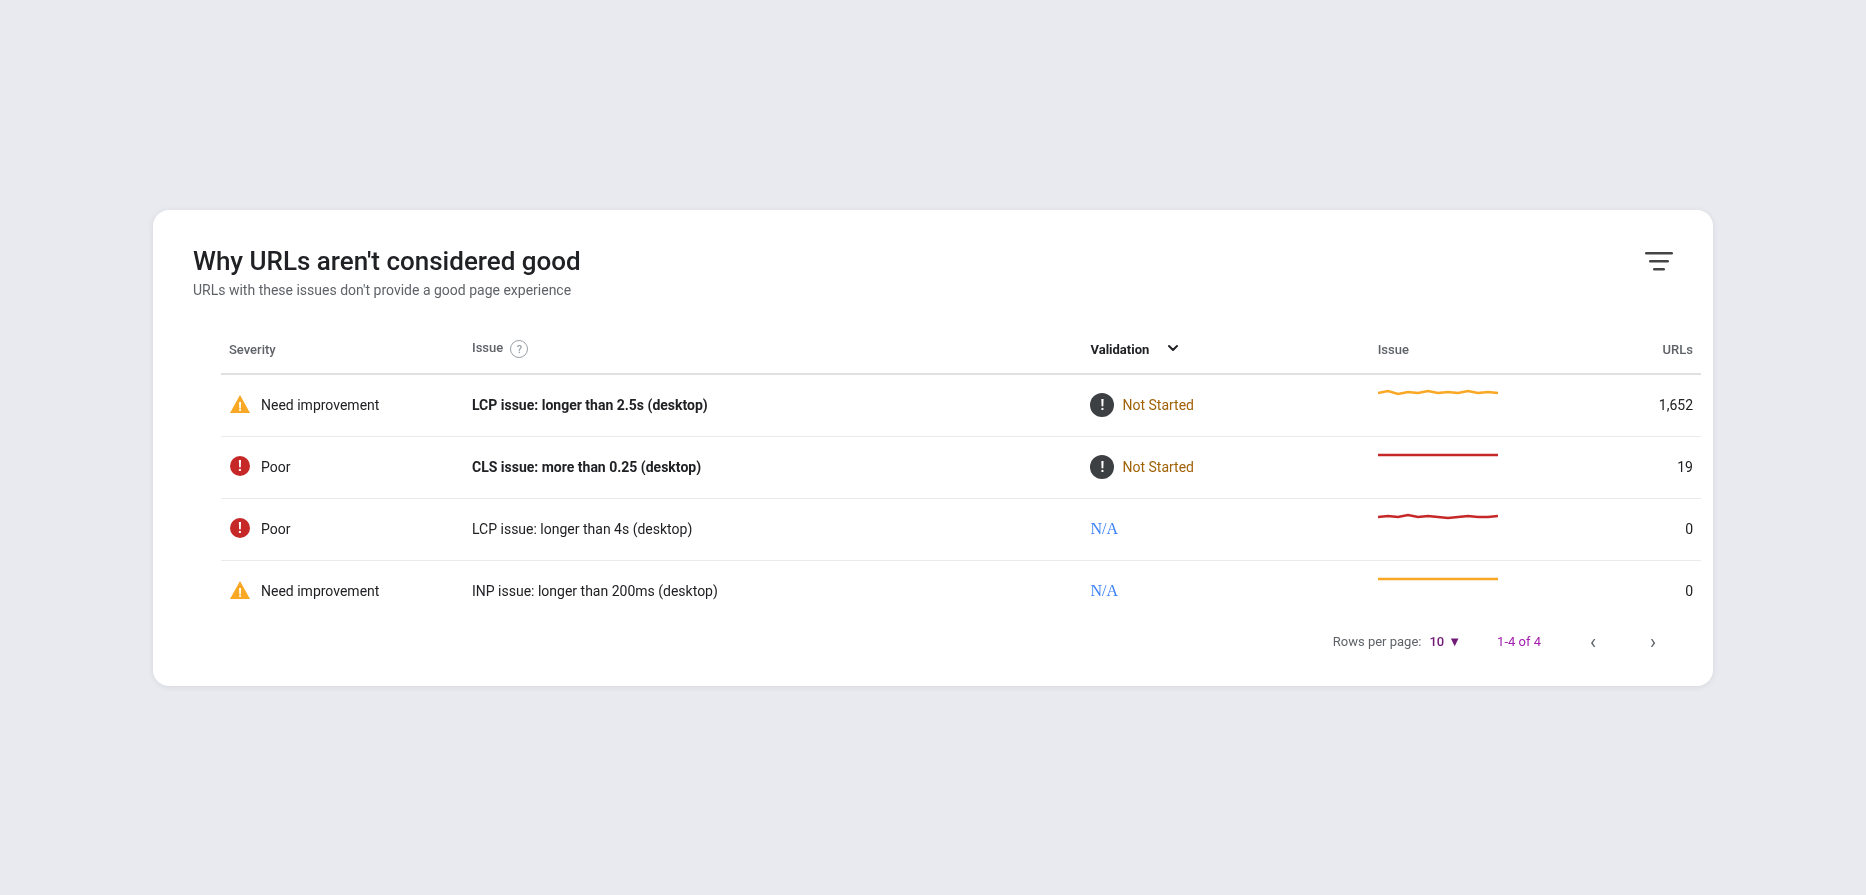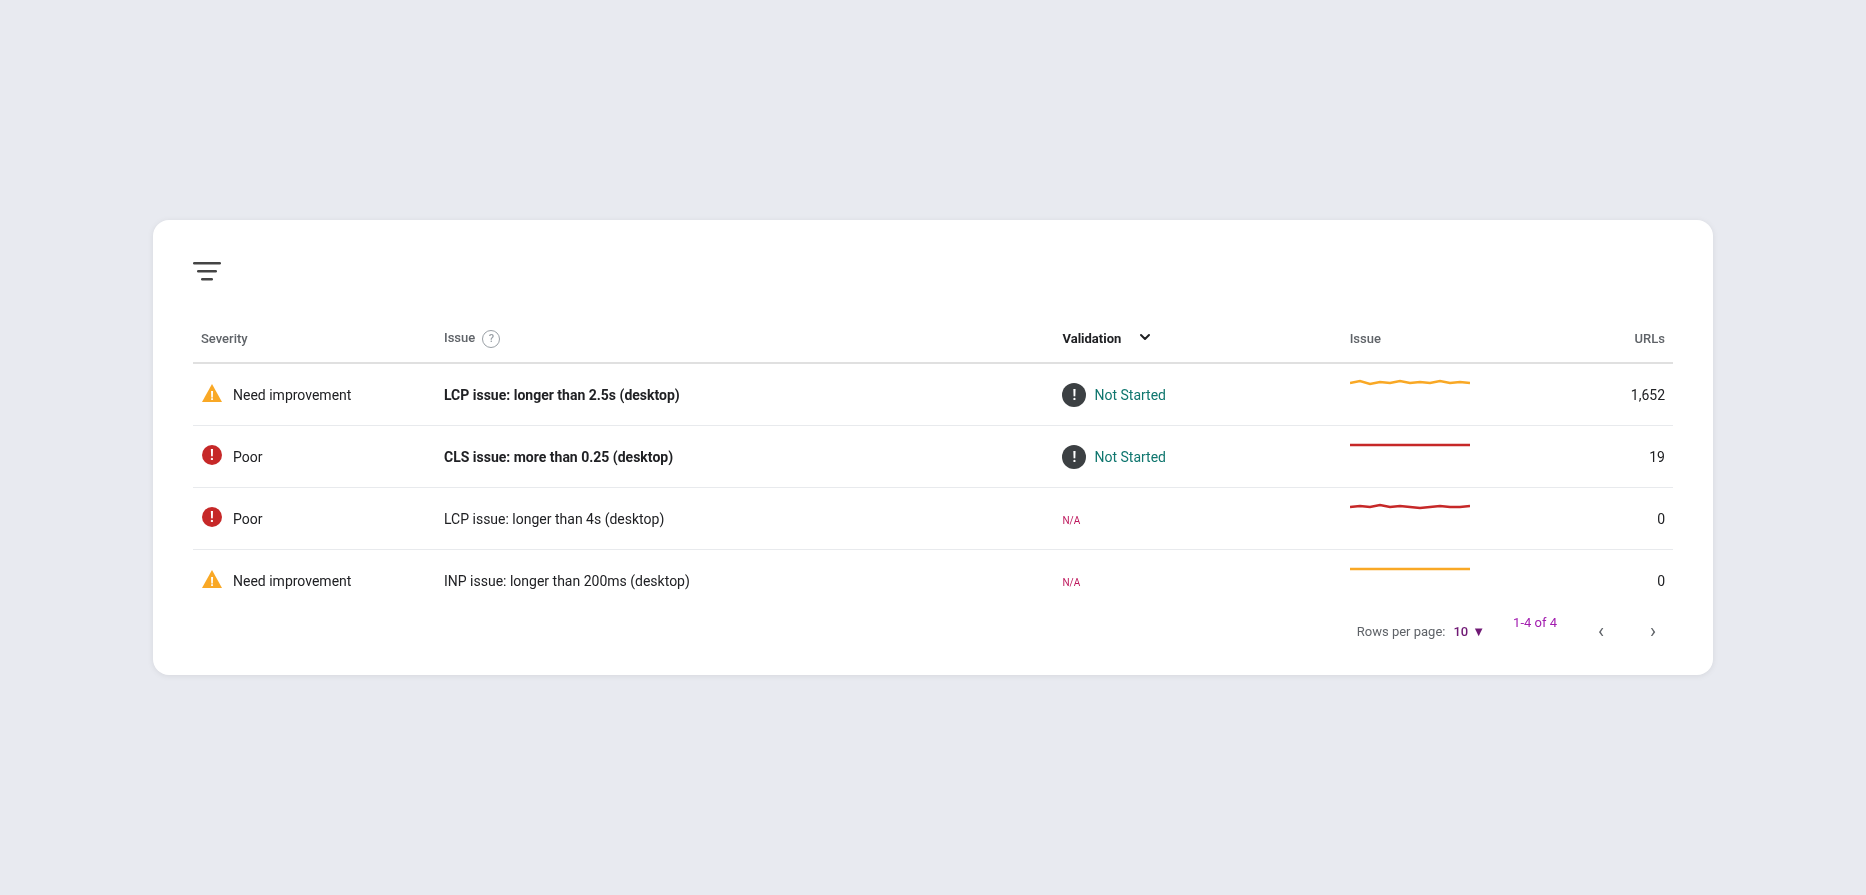--- a/index.html
+++ b/index.html
@@ -37,20 +37,21 @@
     }
     .filter-icon {
       font-size: 22px;
       color: #444;
       cursor: pointer;
       margin-top: 4px;
     }
     table {
       width: 100%;
       border-collapse: collapse;
+      margin-left: 28px;
     }
     thead tr {
       border-bottom: 2px solid #e0e0e0;
     }
     th {
       font-size: 13px;
       font-weight: 500;
       color: #5f6368;
       padding: 10px 8px 14px 8px;
       text-align: left;
@@ -96,40 +97,42 @@
       flex-shrink: 0;
     }
     .validation-icon span {
       color: #fff;
       font-size: 14px;
       font-weight: 700;
       line-height: 1;
     }
     .not-started-text {
       font-size: 14px;
-      color: #0f766e;
+      color: #a16207;
     }
     .na-text {
-      font-size: 10px;
-      color: #be185d;
+      font-size: 16px;
+      color: #3b82f6;
+      font-family: Liberation Serif, serif;
     }
     .trend-cell {
       min-width: 120px;
       height: 40px;
       display: flex;
       align-items: center;
     }
     .trend-cell svg {
       width: 120px;
       height: 36px;
     }
     .table-footer {
       display: flex;
       justify-content: flex-end;
-      gap: 20px;
+      align-items: center;
+      gap: 28px;
       margin-top: 4px;
       font-size: 13px;
       color: #5f6368;
       padding-right: 4px;
     }
     .rows-per-page {
       display: flex;
       align-items: center;
       gap: 8px;
     }
@@ -172,20 +175,24 @@
       display: flex;
       align-items: center;
       gap: 12px;
     }
   </style>
 </head>
 <body>
 
 <div class="card">
   <div class="card-header">
+    <div>
+      <div class="card-title">Why URLs aren't considered good</div>
+      <div class="card-subtitle">URLs with these issues don't provide a good page experience</div>
+    </div>
     <div class="filter-icon">
       <svg width="28" height="22" viewBox="0 0 28 22" fill="none">
         <rect x="0" y="2" width="28" height="2.5" rx="1.25" fill="#444"></rect>
         <rect x="4" y="10" width="20" height="2.5" rx="1.25" fill="#444"></rect>
         <rect x="8" y="18" width="12" height="2.5" rx="1.25" fill="#444"></rect>
       </svg>
     </div>
   </div>
 
   <table>

